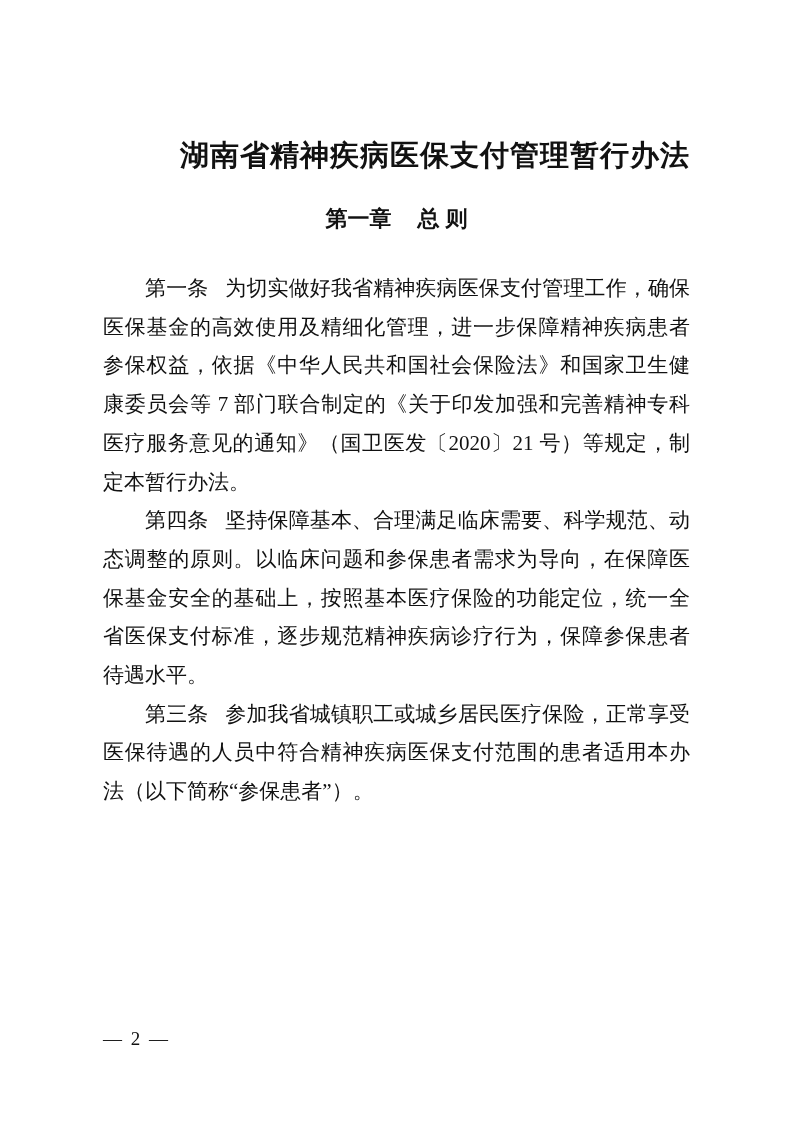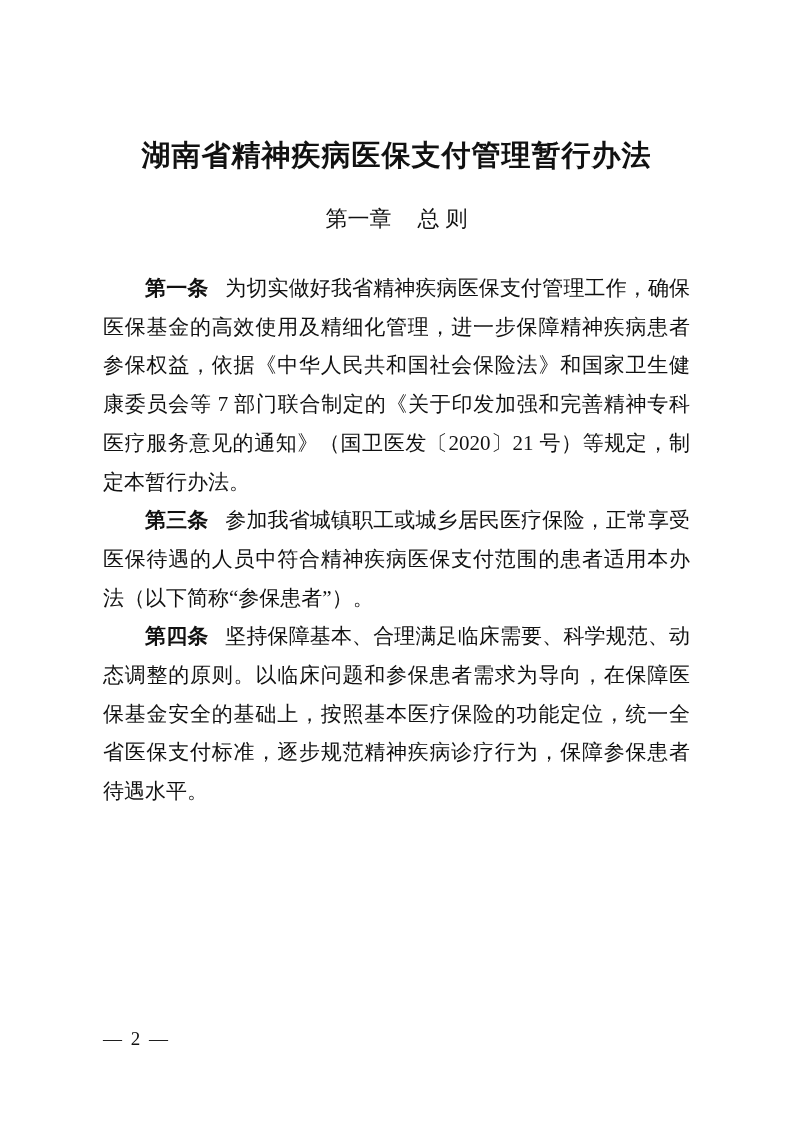--- a/index.html
+++ b/index.html
@@ -17,50 +17,50 @@
     position: relative;
     width: 793px;
     height: 1122px;
     box-sizing: border-box;
     padding: 138px 103px 0 103px;
     background: #ffffff;
     overflow: hidden;
   }
   .doc-title {
     margin: 0;
-    text-align: center;
+    text-align: right;
     font-size: 29px;
     line-height: 34px;
     font-weight: 700;
     letter-spacing: 1px;
     font-family: "Liberation Serif", serif;
   }
   .chapter {
     margin: 34px 0 0 0;
     text-align: center;
     font-size: 22px;
     line-height: 26px;
-    font-weight: 400;
+    font-weight: 700;
     font-family: "Liberation Sans", sans-serif;
   }
   .chapter-title {
     margin-left: 0.9em;
   }
   .doc-body {
     margin-top: 37px;
     font-size: 21px;
     line-height: 38.7px;
     text-align: justify;
   }
   .article {
     margin: 0;
     text-indent: 2em;
   }
   .article-label {
-    font-weight: 700;
+    font-weight: 400;
     font-family: "Liberation Sans", sans-serif;
     margin-right: 0.55em;
   }
   .page-footer {
     position: absolute;
     left: 103px;
     top: 1028px;
     font-size: 19px;
     letter-spacing: 2px;
     font-family: "Liberation Serif", serif;
@@ -80,27 +80,27 @@
 
   <div class="doc-body">
 
     <p class="article">
       <span class="article-label">第一条</span>
       <span class="article-text">为切实做好我省精神疾病医保支付管理工作，确保医保基金的高效使用及精细化管理，进一步保障精神疾病患者参保权益，依据《中华人民共和国社会保险法》和国家卫生健康委员会等 7 部门联合制定的《关于印发加强和完善精神专科医疗服务意见的通知》（国卫医发〔2020〕21 号）等规定，制定本暂行办法。</span>
     </p>
 
 
     <p class="article">
-      <span class="article-label">第三条</span>
-      <span class="article-text">参加我省城镇职工或城乡居民医疗保险，正常享受医保待遇的人员中符合精神疾病医保支付范围的患者适用本办法（以下简称“参保患者”）。</span>
+      <span class="article-label">第四条</span>
+      <span class="article-text">坚持保障基本、合理满足临床需要、科学规范、动态调整的原则。以临床问题和参保患者需求为导向，在保障医保基金安全的基础上，按照基本医疗保险的功能定位，统一全省医保支付标准，逐步规范精神疾病诊疗行为，保障参保患者待遇水平。</span>
     </p>
 
     <p class="article">
-      <span class="article-label">第四条</span>
-      <span class="article-text">坚持保障基本、合理满足临床需要、科学规范、动态调整的原则。以临床问题和参保患者需求为导向，在保障医保基金安全的基础上，按照基本医疗保险的功能定位，统一全省医保支付标准，逐步规范精神疾病诊疗行为，保障参保患者待遇水平。</span>
+      <span class="article-label">第三条</span>
+      <span class="article-text">参加我省城镇职工或城乡居民医疗保险，正常享受医保待遇的人员中符合精神疾病医保支付范围的患者适用本办法（以下简称“参保患者”）。</span>
     </p>
 
 
   </div>
 
   <div class="page-footer">— 2 —</div>
 
 </div>
 
 </body></html>

